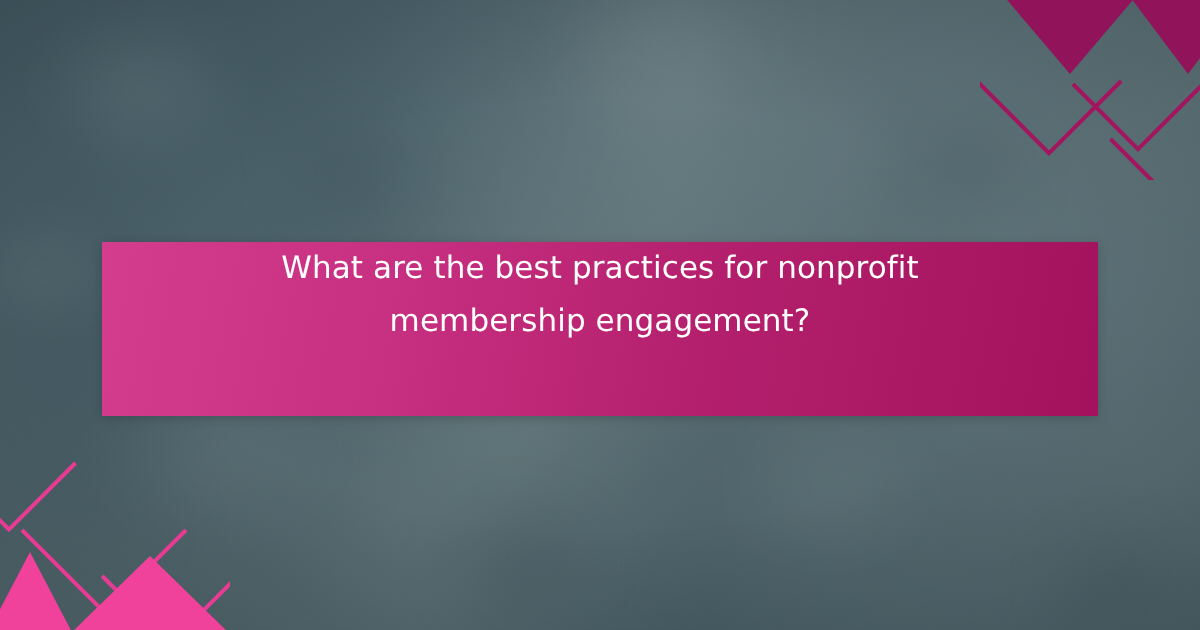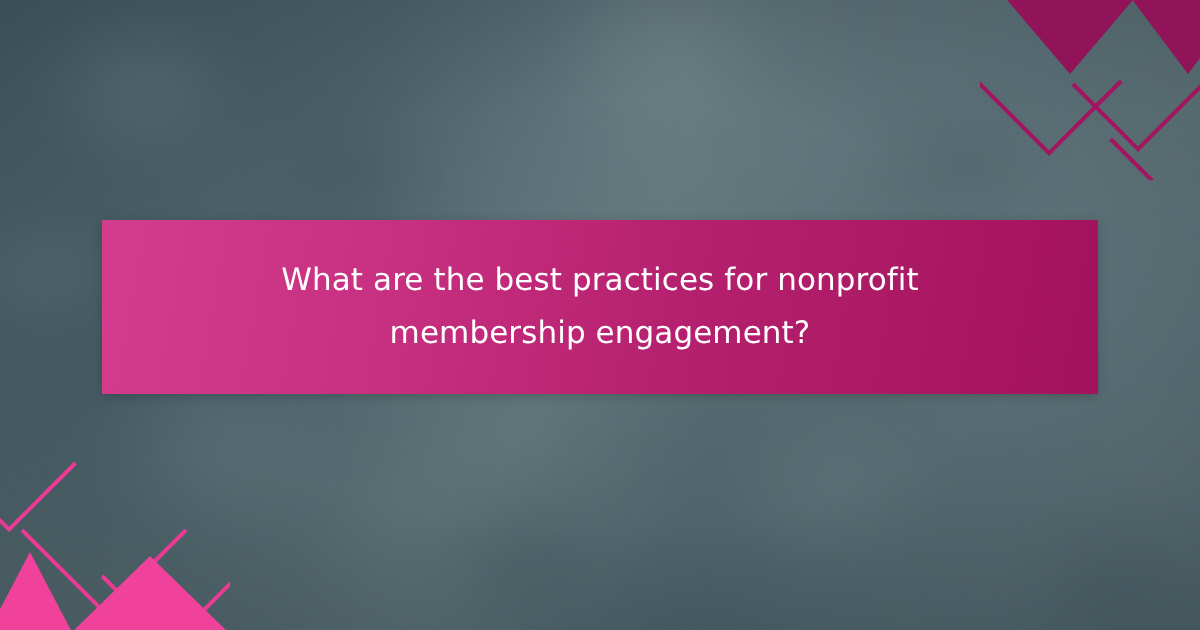--- a/index.html
+++ b/index.html
@@ -63,25 +63,24 @@
     position: absolute;
     pointer-events: none;
   }
   .deco-tr { top: 0; right: 0; width: 220px; height: 180px; }
   .deco-bl { bottom: 0; left: 0; width: 230px; height: 220px; }
 
   
   .banner {
     position: absolute;
     left: 102px;
-    top: 220px;
+    top: 242px;
     width: 996px;
     height: 174px;
     display: flex;
-    align-items: center;
     justify-content: center;
     background: linear-gradient(100deg, #d43c8d 0%, #c72f80 30%, #b31f6c 62%, #a3125c 100%);
     box-shadow: 0 2px 10px rgba(0,0,0,0.18);
   }
   .banner-text {
     color: #ffffff;
     font-family: "DejaVu Sans", sans-serif;
     font-size: 31px;
     font-weight: 400;
     line-height: 1.72;

